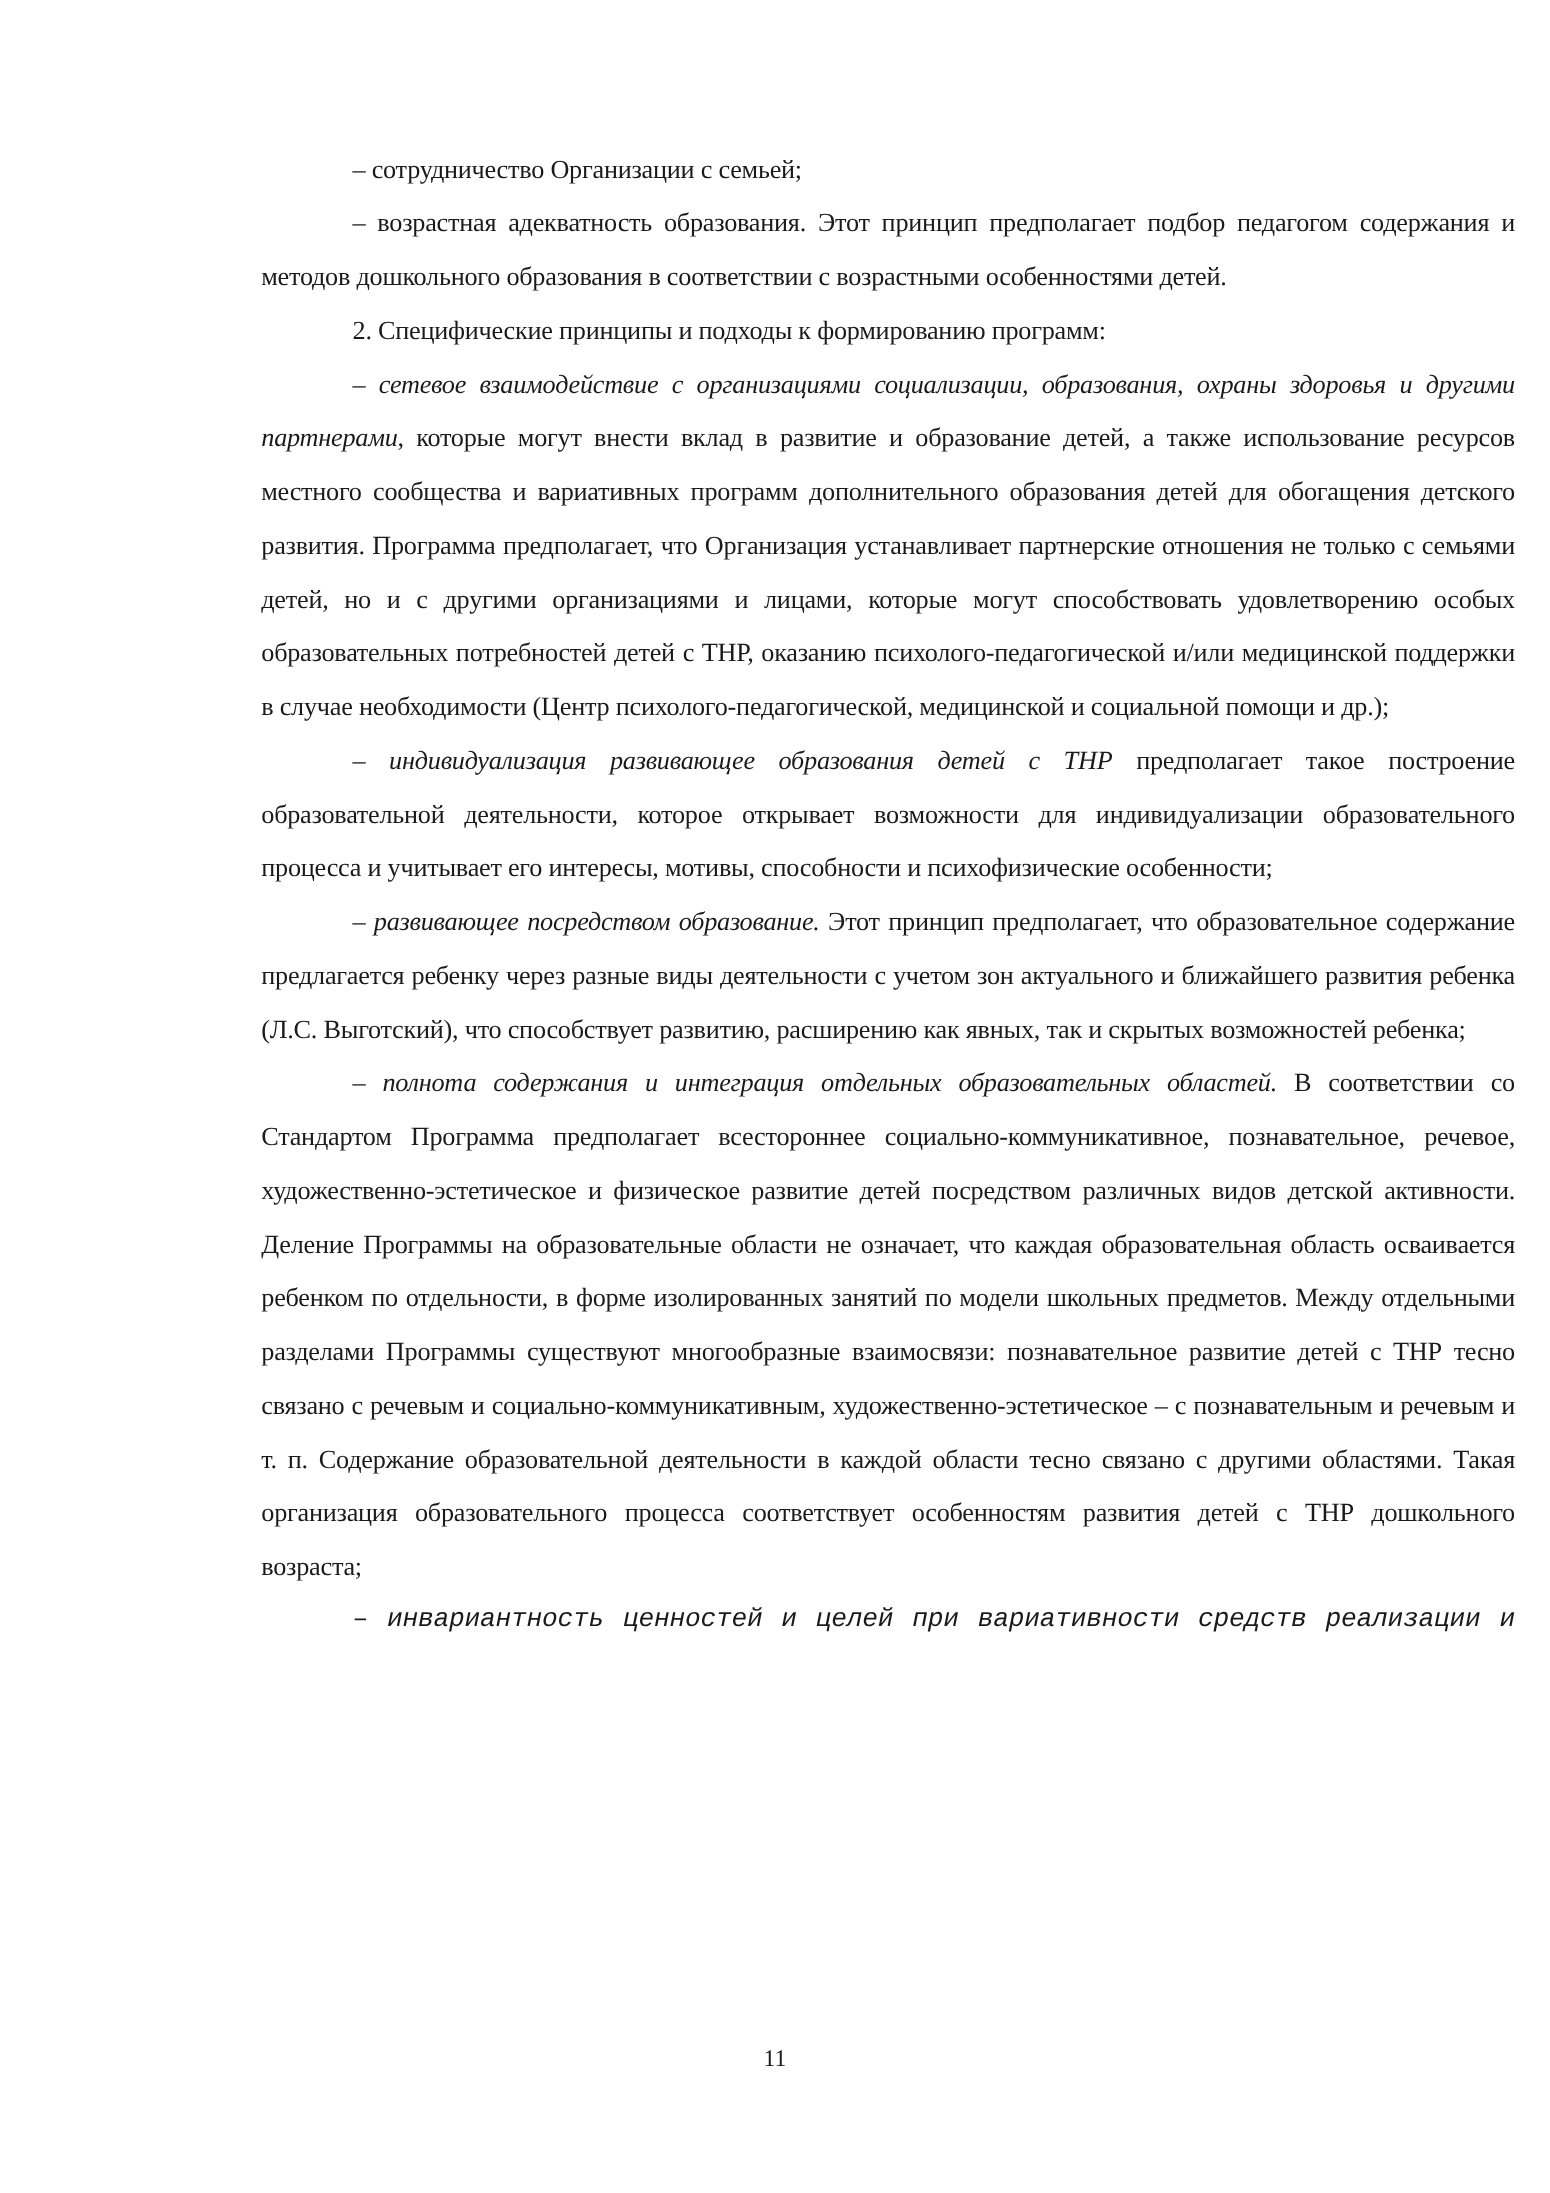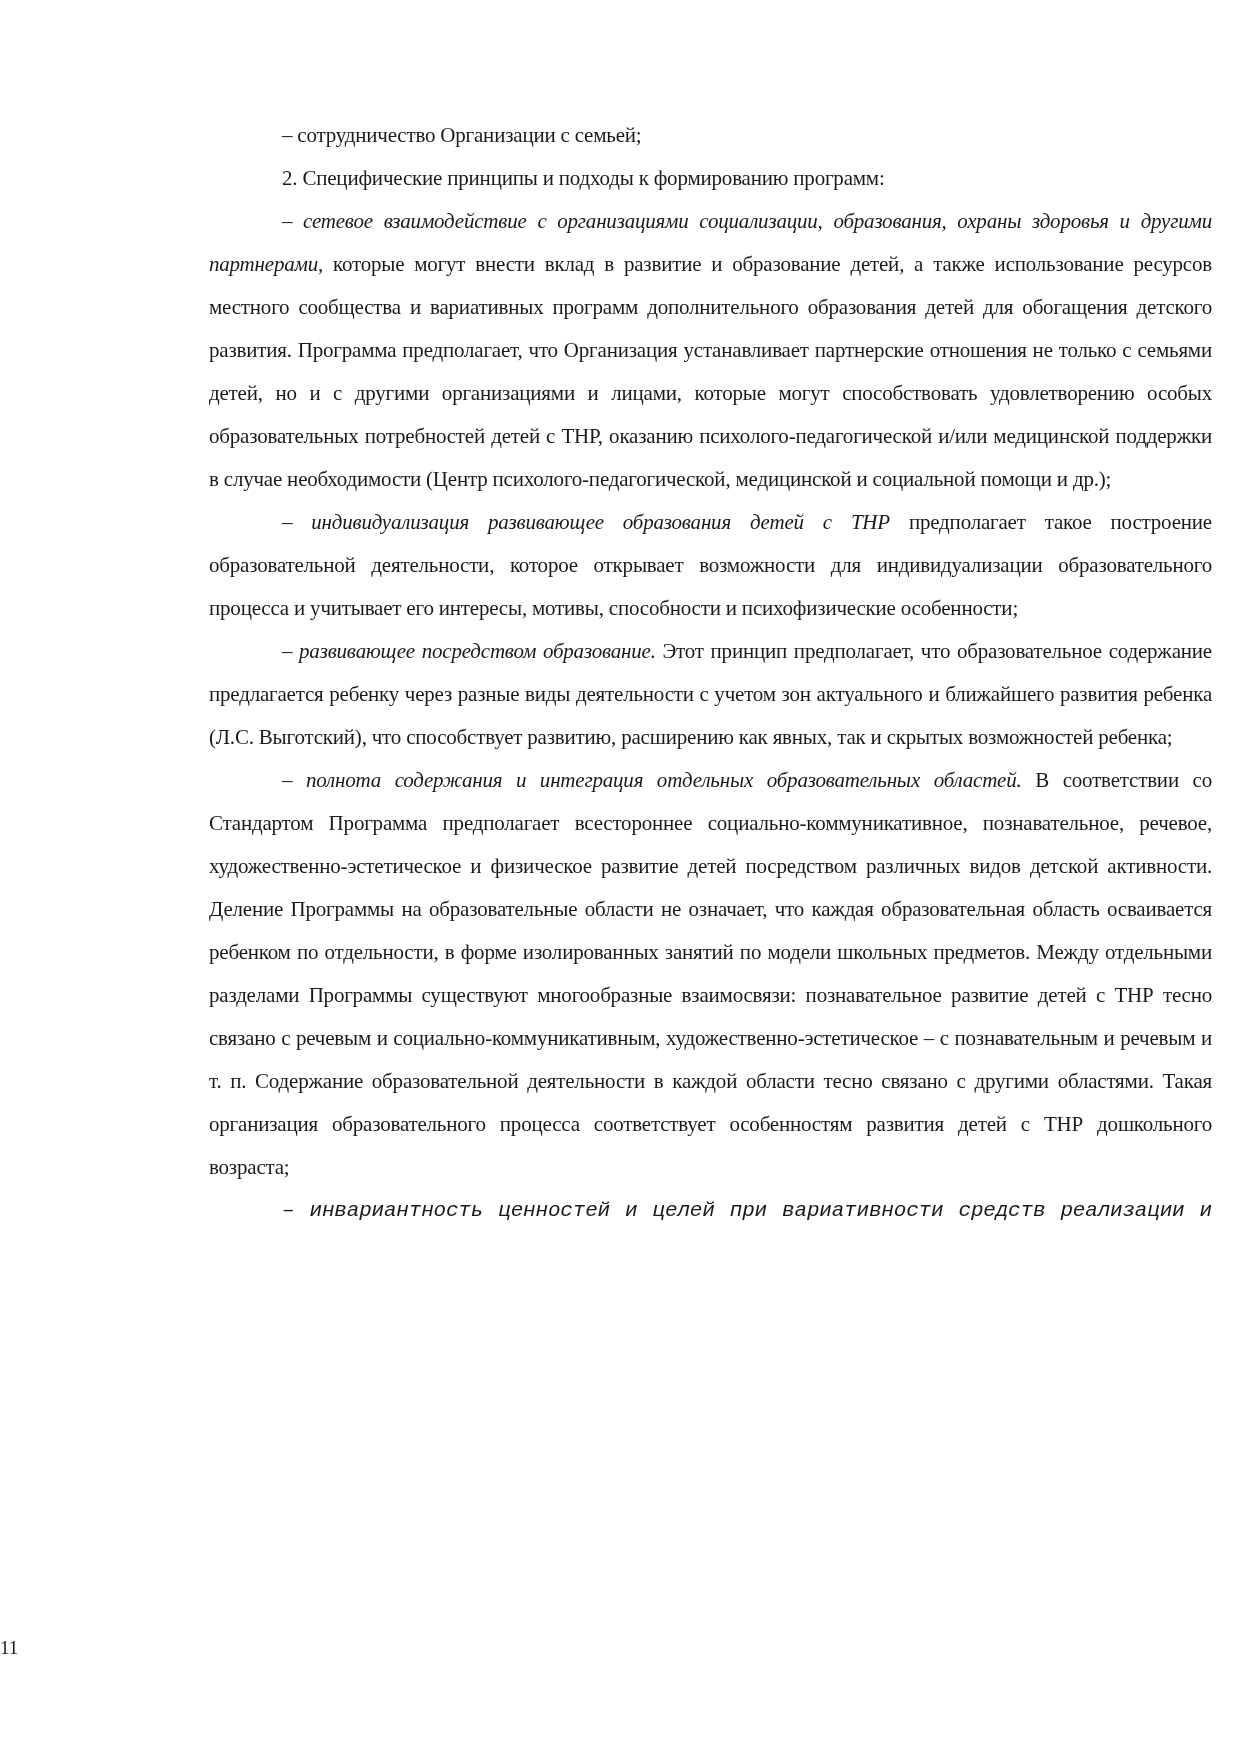--- a/index.html
+++ b/index.html
@@ -33,34 +33,38 @@
     text-indent: 73px;
   }
   .it {
     font-style: italic;
   }
   .page-number {
     position: absolute;
     left: 0;
     width: 1240px;
     top: 1636px;
+    text-align: center;
     font-size: 19px;
     line-height: 24px;
     color: #1a1a1a;
   }
 </style>
 </head>
 <body>
 
 <div class="page">
 
   <p class="para indent">
     <span>– сотрудничество Организации с семьей;</span>
   </p>
 
+  <p class="para indent">
+    <span>– возрастная адекватность образования. Этот принцип предполагает подбор педагогом содержания и методов дошкольного образования в соответствии с возрастными особенностями детей.</span>
+  </p>
 
   <p class="para indent">
     <span>2. Специфические принципы и подходы к формированию программ:</span>
   </p>
 
   <p class="para indent">
     <span>– </span><span class="it">сетевое взаимодействие с организациями социализации, образования, охраны здоровья и другими партнерами</span><span>, которые могут внести вклад в развитие и образование детей, а также использование ресурсов местного сообщества и вариативных программ дополнительного образования детей для обогащения детского развития. Программа предполагает, что Организация устанавливает партнерские отношения не только с семьями детей, но и с другими организациями и лицами, которые могут способствовать удовлетворению особых образовательных потребностей детей с ТНР, оказанию психолого-педагогической и/или медицинской поддержки в случае необходимости (Центр психолого-педагогической, медицинской и социальной помощи и др.);</span>
   </p>
 
   <p class="para indent">

